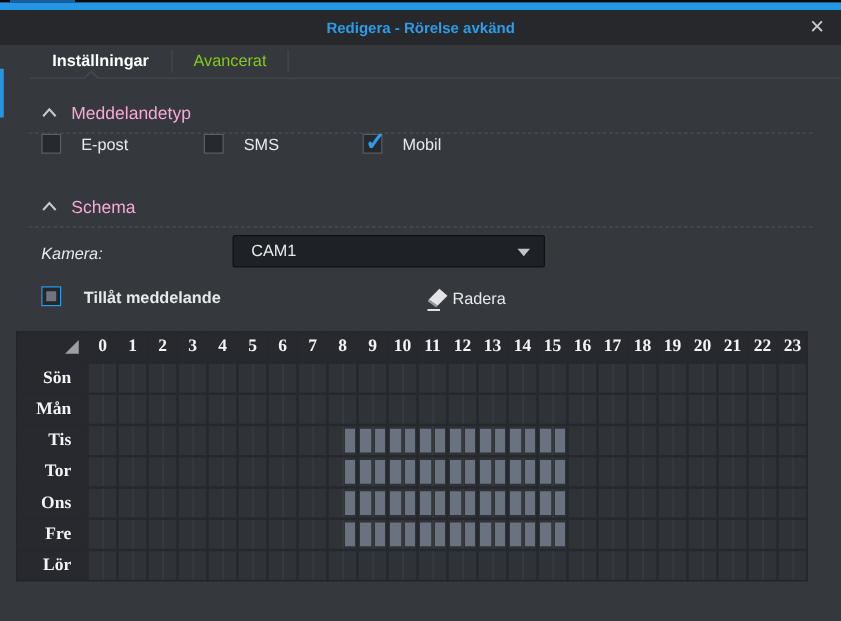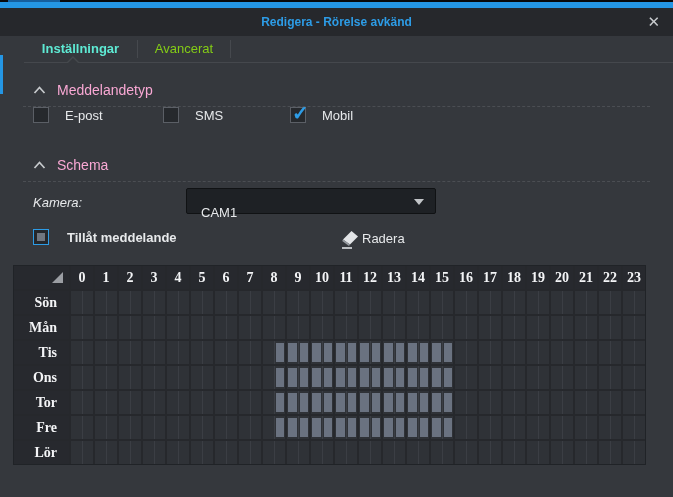--- a/index.html
+++ b/index.html
@@ -10,21 +10,21 @@
   .top-black{position:absolute;top:0;left:0;right:0;height:2px;background:#08090b;}
   .top-blue{position:absolute;top:2px;left:0;right:0;height:6px;background:#2496e4;}
   .top-darkblue{position:absolute;top:0;left:8px;width:52px;height:2px;background:#155f9e;}
   .titlebar{position:absolute;top:8px;left:0;right:0;height:28px;background:#26282c;}
   .title{display:block;text-align:center;line-height:28px;font-weight:bold;font-size:12px;color:#2d9ce6;}
   .close{position:absolute;top:5px;right:13px;font-size:15px;color:#c8cbce;cursor:pointer;line-height:18px;}
 
   
   .tabbar{position:absolute;top:36px;left:0;right:0;height:27px;}
   .tab{position:absolute;top:0;height:26px;line-height:26px;text-align:center;cursor:pointer;}
-  .tab-1{left:24px;width:113px;color:#5eead4;font-weight:bold;}
+  .tab-1{left:24px;width:113px;color:#ffffff;font-weight:bold;}
   .tab-2{left:138px;width:92px;color:#84cc16;}
   .tab-sep{position:absolute;top:4px;width:1px;height:18px;background:#46494e;}
   .sep-a{left:137px;} .sep-b{left:230px;}
   .tab-border{position:absolute;top:26px;left:24px;right:0;height:1px;background:#45484d;}
   .notch{position:absolute;top:20px;left:66px;width:0;height:0;
          border-left:7px solid transparent;border-right:7px solid transparent;border-bottom:7px solid #45484d;}
   .notch:after{content:'';position:absolute;left:-6px;top:2px;width:0;height:0;
          border-left:6px solid transparent;border-right:6px solid transparent;border-bottom:6px solid #35383d;}
   .accent-bar{position:absolute;left:0;top:55px;width:3px;height:39px;background:#2496e4;}
 
@@ -42,21 +42,21 @@
             font-size:20px;font-weight:bold;color:#2d9ce6;}
   .checkbox.indeterminate{border-color:#2d9ce6;background:#24272b;}
   .checkbox.indeterminate:after{content:'';position:absolute;top:3px;left:3px;right:3px;bottom:3px;background:#70767f;}
   .cb-item{position:absolute;top:107px;display:flex;align-items:center;gap:16px;}
   .cb-1{left:33px;} .cb-2{left:163px;} .cb-3{left:290px;}
 
   
   .cam-label{position:absolute;left:33px;top:195px;font-style:italic;}
   .dropdown{position:absolute;left:186px;top:188px;width:250px;height:26px;box-sizing:border-box;
             background:#1e2125;border:1px solid #101214;border-radius:2px;cursor:pointer;}
-  .dropdown .val{position:absolute;left:14px;top:12px;line-height:24px;}
+  .dropdown .val{position:absolute;left:14px;top:0;line-height:24px;}
   .dd-arrow{position:absolute;right:11px;top:10px;width:0;height:0;
             border-left:5px solid transparent;border-right:5px solid transparent;border-top:6px solid #c2c5c8;}
 
   
   .allow{position:absolute;left:33px;top:229px;display:flex;align-items:center;gap:18px;font-weight:bold;}
   .erase{position:absolute;left:339px;top:228px;display:flex;align-items:center;gap:1px;cursor:pointer;}
 
   
   .grid{position:absolute;left:13px;top:265px;width:633px;box-sizing:border-box;
         background:#26282c;border:1px solid #202327;}
@@ -469,21 +469,21 @@
         <div class="g-data">
           <div class="half first"></div>
           <div class="half"></div>
         </div>
         <div class="g-data">
           <div class="half first"></div>
           <div class="half"></div>
         </div>
       </div>
       <div class="g-row">
-        <div class="g-label">Ons</div>
+        <div class="g-label">Tor</div>
         <div class="g-data">
           <div class="half first"></div>
           <div class="half"></div>
         </div>
         <div class="g-data">
           <div class="half first"></div>
           <div class="half"></div>
         </div>
         <div class="g-data">
           <div class="half first"></div>
@@ -568,21 +568,21 @@
         <div class="g-data">
           <div class="half first"></div>
           <div class="half"></div>
         </div>
         <div class="g-data">
           <div class="half first"></div>
           <div class="half"></div>
         </div>
       </div>
       <div class="g-row">
-        <div class="g-label">Tor</div>
+        <div class="g-label">Ons</div>
         <div class="g-data">
           <div class="half first"></div>
           <div class="half"></div>
         </div>
         <div class="g-data">
           <div class="half first"></div>
           <div class="half"></div>
         </div>
         <div class="g-data">
           <div class="half first"></div>

